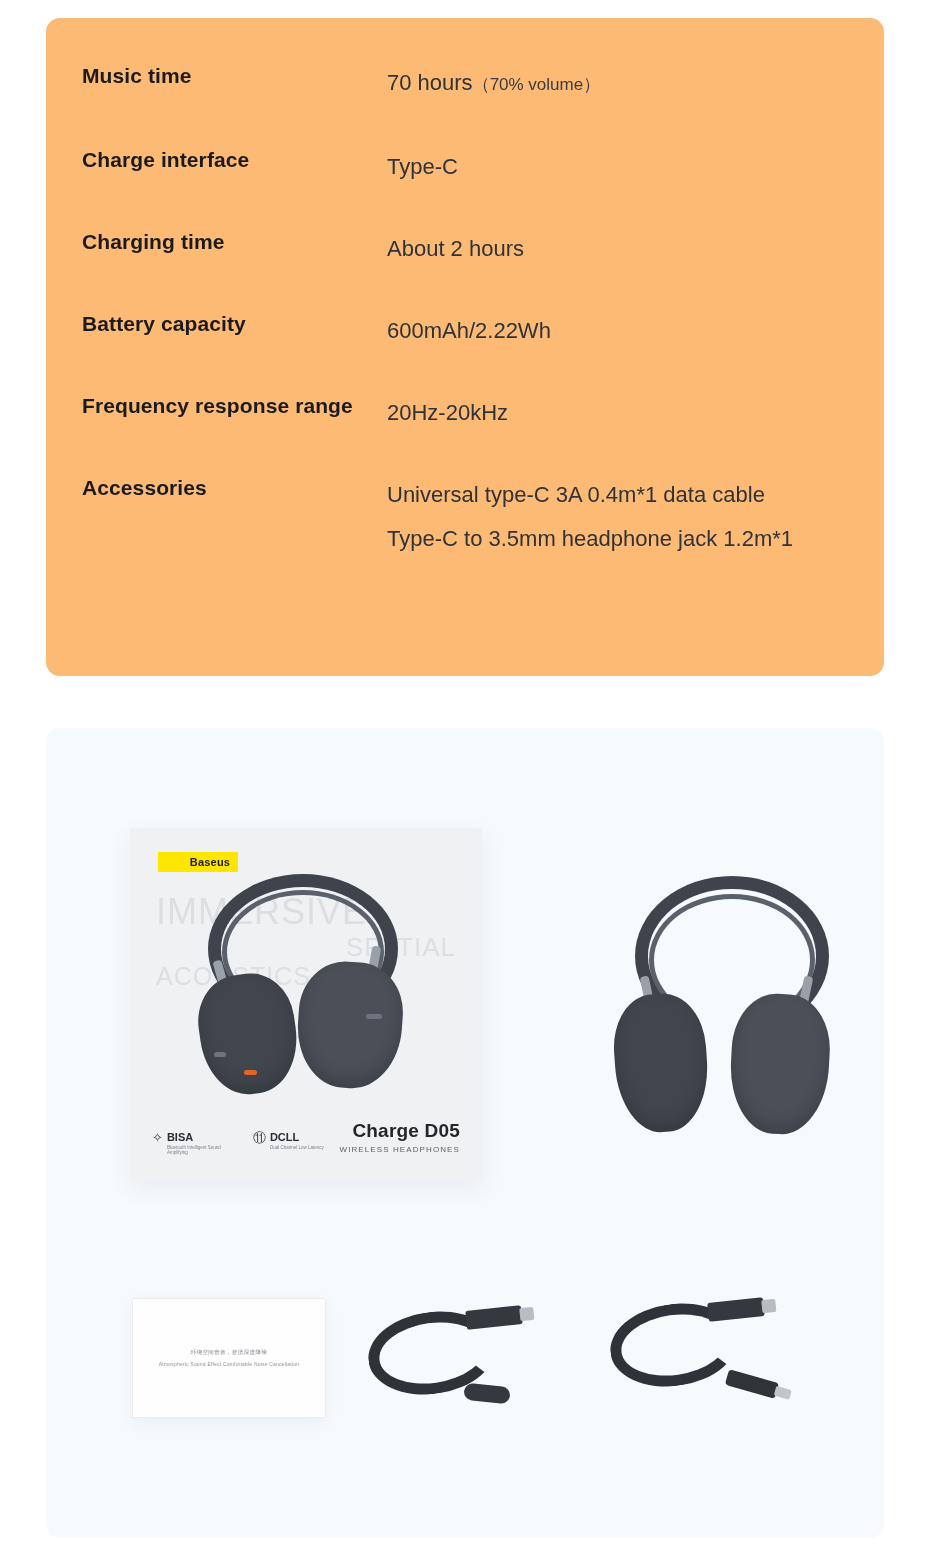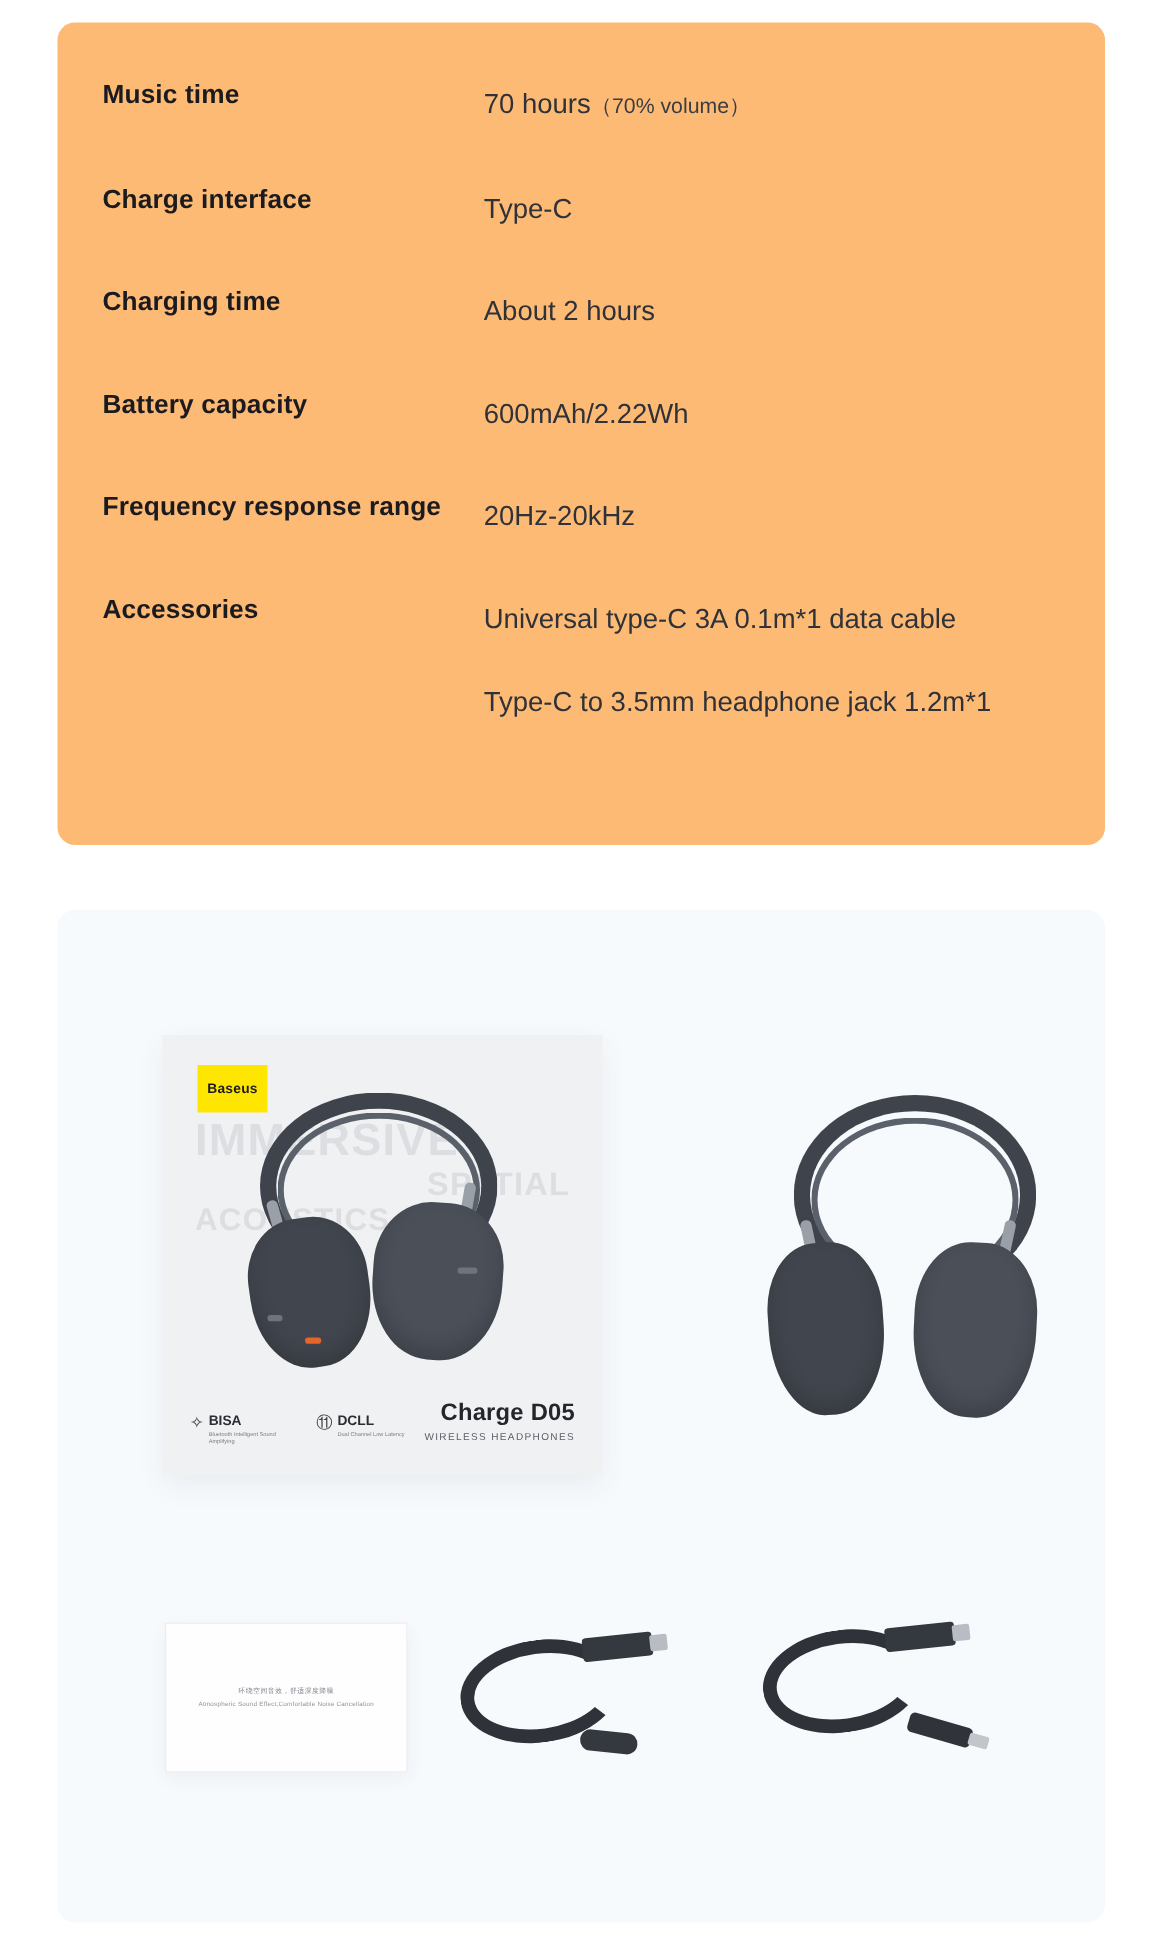--- a/index.html
+++ b/index.html
@@ -53,21 +53,21 @@
     font-size: 22px;
     color: #2f3238;
     line-height: 42px;
     font-weight: 400;
   }
   .spec-value .sub {
     font-size: 17px;
     color: #3a3d43;
   }
   .spec-value .line2 { display: block; }
-  .spec-value .para2 { display: block; margin-top: 25px; }
+  .spec-value .para2 { display: block; margin-top: 2px; }
 
   
   .image-panel {
     position: absolute;
     left: 46px;
     top: 728px;
     width: 838px;
     height: 810px;
     background: #f7fafd;
     border-radius: 14px;
@@ -82,36 +82,37 @@
     width: 352px;
     height: 352px;
     background: #f0f1f3;
     box-shadow: 0 8px 22px rgba(40,50,70,0.07);
   }
   .box-logo {
     position: absolute;
     left: 28px;
     top: 24px;
     width: 56px;
-    height: 38px;
+    height: 20px;
     background: #ffe600;
     display: flex;
     align-items: center;
     justify-content: center;
     font-size: 11px;
     font-weight: bold;
     color: #1b1b1f;
     letter-spacing: 0.2px;
+    padding-left: 24px;
   }
   .box-head {
     position: absolute;
     left: 26px;
     top: 66px;
     width: 300px;
-    font-weight: bold;
+    font-weight: normal;
     color: #dcdee2;
     letter-spacing: 1px;
     line-height: 1;
   }
   .box-head .l1 { font-size: 36px; display: block; }
   .box-head .l2 { font-size: 26px; display: block; margin-top: 4px; text-align: right; }
   .box-head .l3 { font-size: 25px; display: block; margin-top: 4px; }
   .box-title {
     position: absolute;
     right: 22px;
@@ -326,21 +327,21 @@
     </div>
 
     <div class="spec-row">
       <div class="spec-label">Frequency response range</div>
       <div class="spec-value">20Hz-20kHz</div>
     </div>
 
     <div class="spec-row accessories">
       <div class="spec-label">Accessories</div>
       <div class="spec-value">
-        <span class="line2">Universal type-C 3A 0.1m*1 data cable</span>
+        <span class="line2">Universal type-C 3A 0.4m*1 data cable</span>
         <span class="para2">Type-C to 3.5mm headphone jack 1.2m*1</span>
       </div>
     </div>
 
   </section>
 
   <section class="image-panel">
 
     <div class="box">
       <div class="box-logo">Baseus</div>

